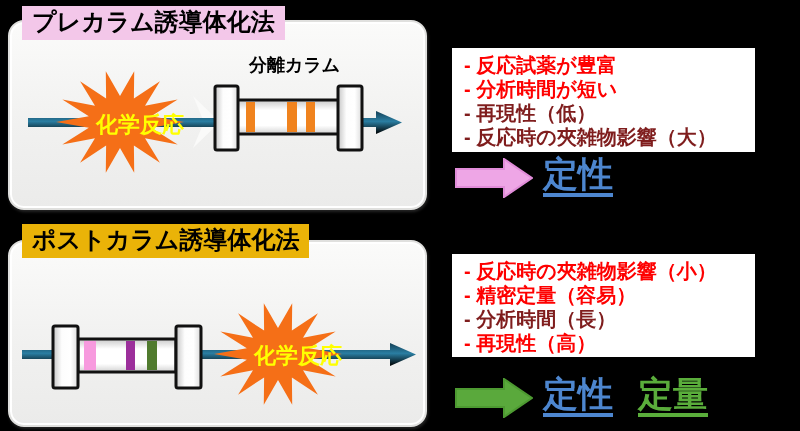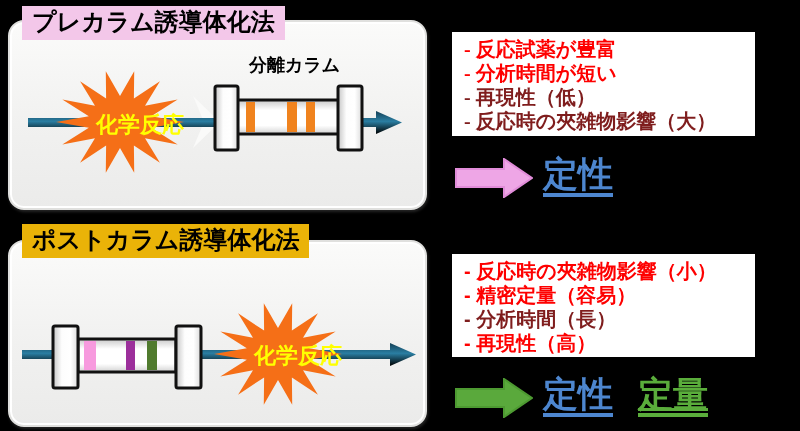--- a/index.html
+++ b/index.html
@@ -33,37 +33,37 @@
   #burst-label-post{left:214px;top:341px;}
   .column-label{
     position:absolute;z-index:4;font-size:18px;font-weight:bold;color:#000;
     white-space:nowrap;
   }
   #column-label-pre{left:249px;top:53px;}
   .infobox{
     position:absolute;left:450px;width:307px;box-sizing:border-box;
     background:#fff;border:2px solid #000;padding:5px 12px 3px;
   }
-  #infobox-pre{top:30px;height:108px;font-family:Liberation Serif, serif;}
+  #infobox-pre{top:46px;height:108px;}
   #infobox-post{top:252px;height:107px;}
   .infobox .line{
     font-size:20px;font-weight:bold;line-height:24px;white-space:nowrap;
   }
   .line.red{color:#fe0000;}
   .line.blue{color:#7f1d1d;}
   .result-arrow{position:absolute;z-index:2;}
   #result-arrow-pre{left:455px;top:158px;}
   #result-arrow-post{left:455px;top:378px;}
   .result{
     position:absolute;font-size:35px;font-weight:bold;line-height:1;
     padding-bottom:2px;border-bottom:4px solid currentColor;white-space:nowrap;
   }
   #result-pre{left:543px;top:156px;color:#4d86cf;}
   #result-post-qual{left:543px;top:376px;color:#4d86cf;}
-  #result-post-quant{left:638px;top:376px;color:#5aad3b;text-decoration:underline;}
+  #result-post-quant{left:638px;top:376px;color:#5aad3b;}
 </style>
 </head>
 <body>
 
 <div class="panel" id="panel-pre"></div>
 
 <div class="badge" id="badge-pre">プレカラム誘導体化法</div>
 
 <svg class="diagram-svg" id="svg-pre" width="415" height="186" viewBox="0 0 415 186">
   <defs>

